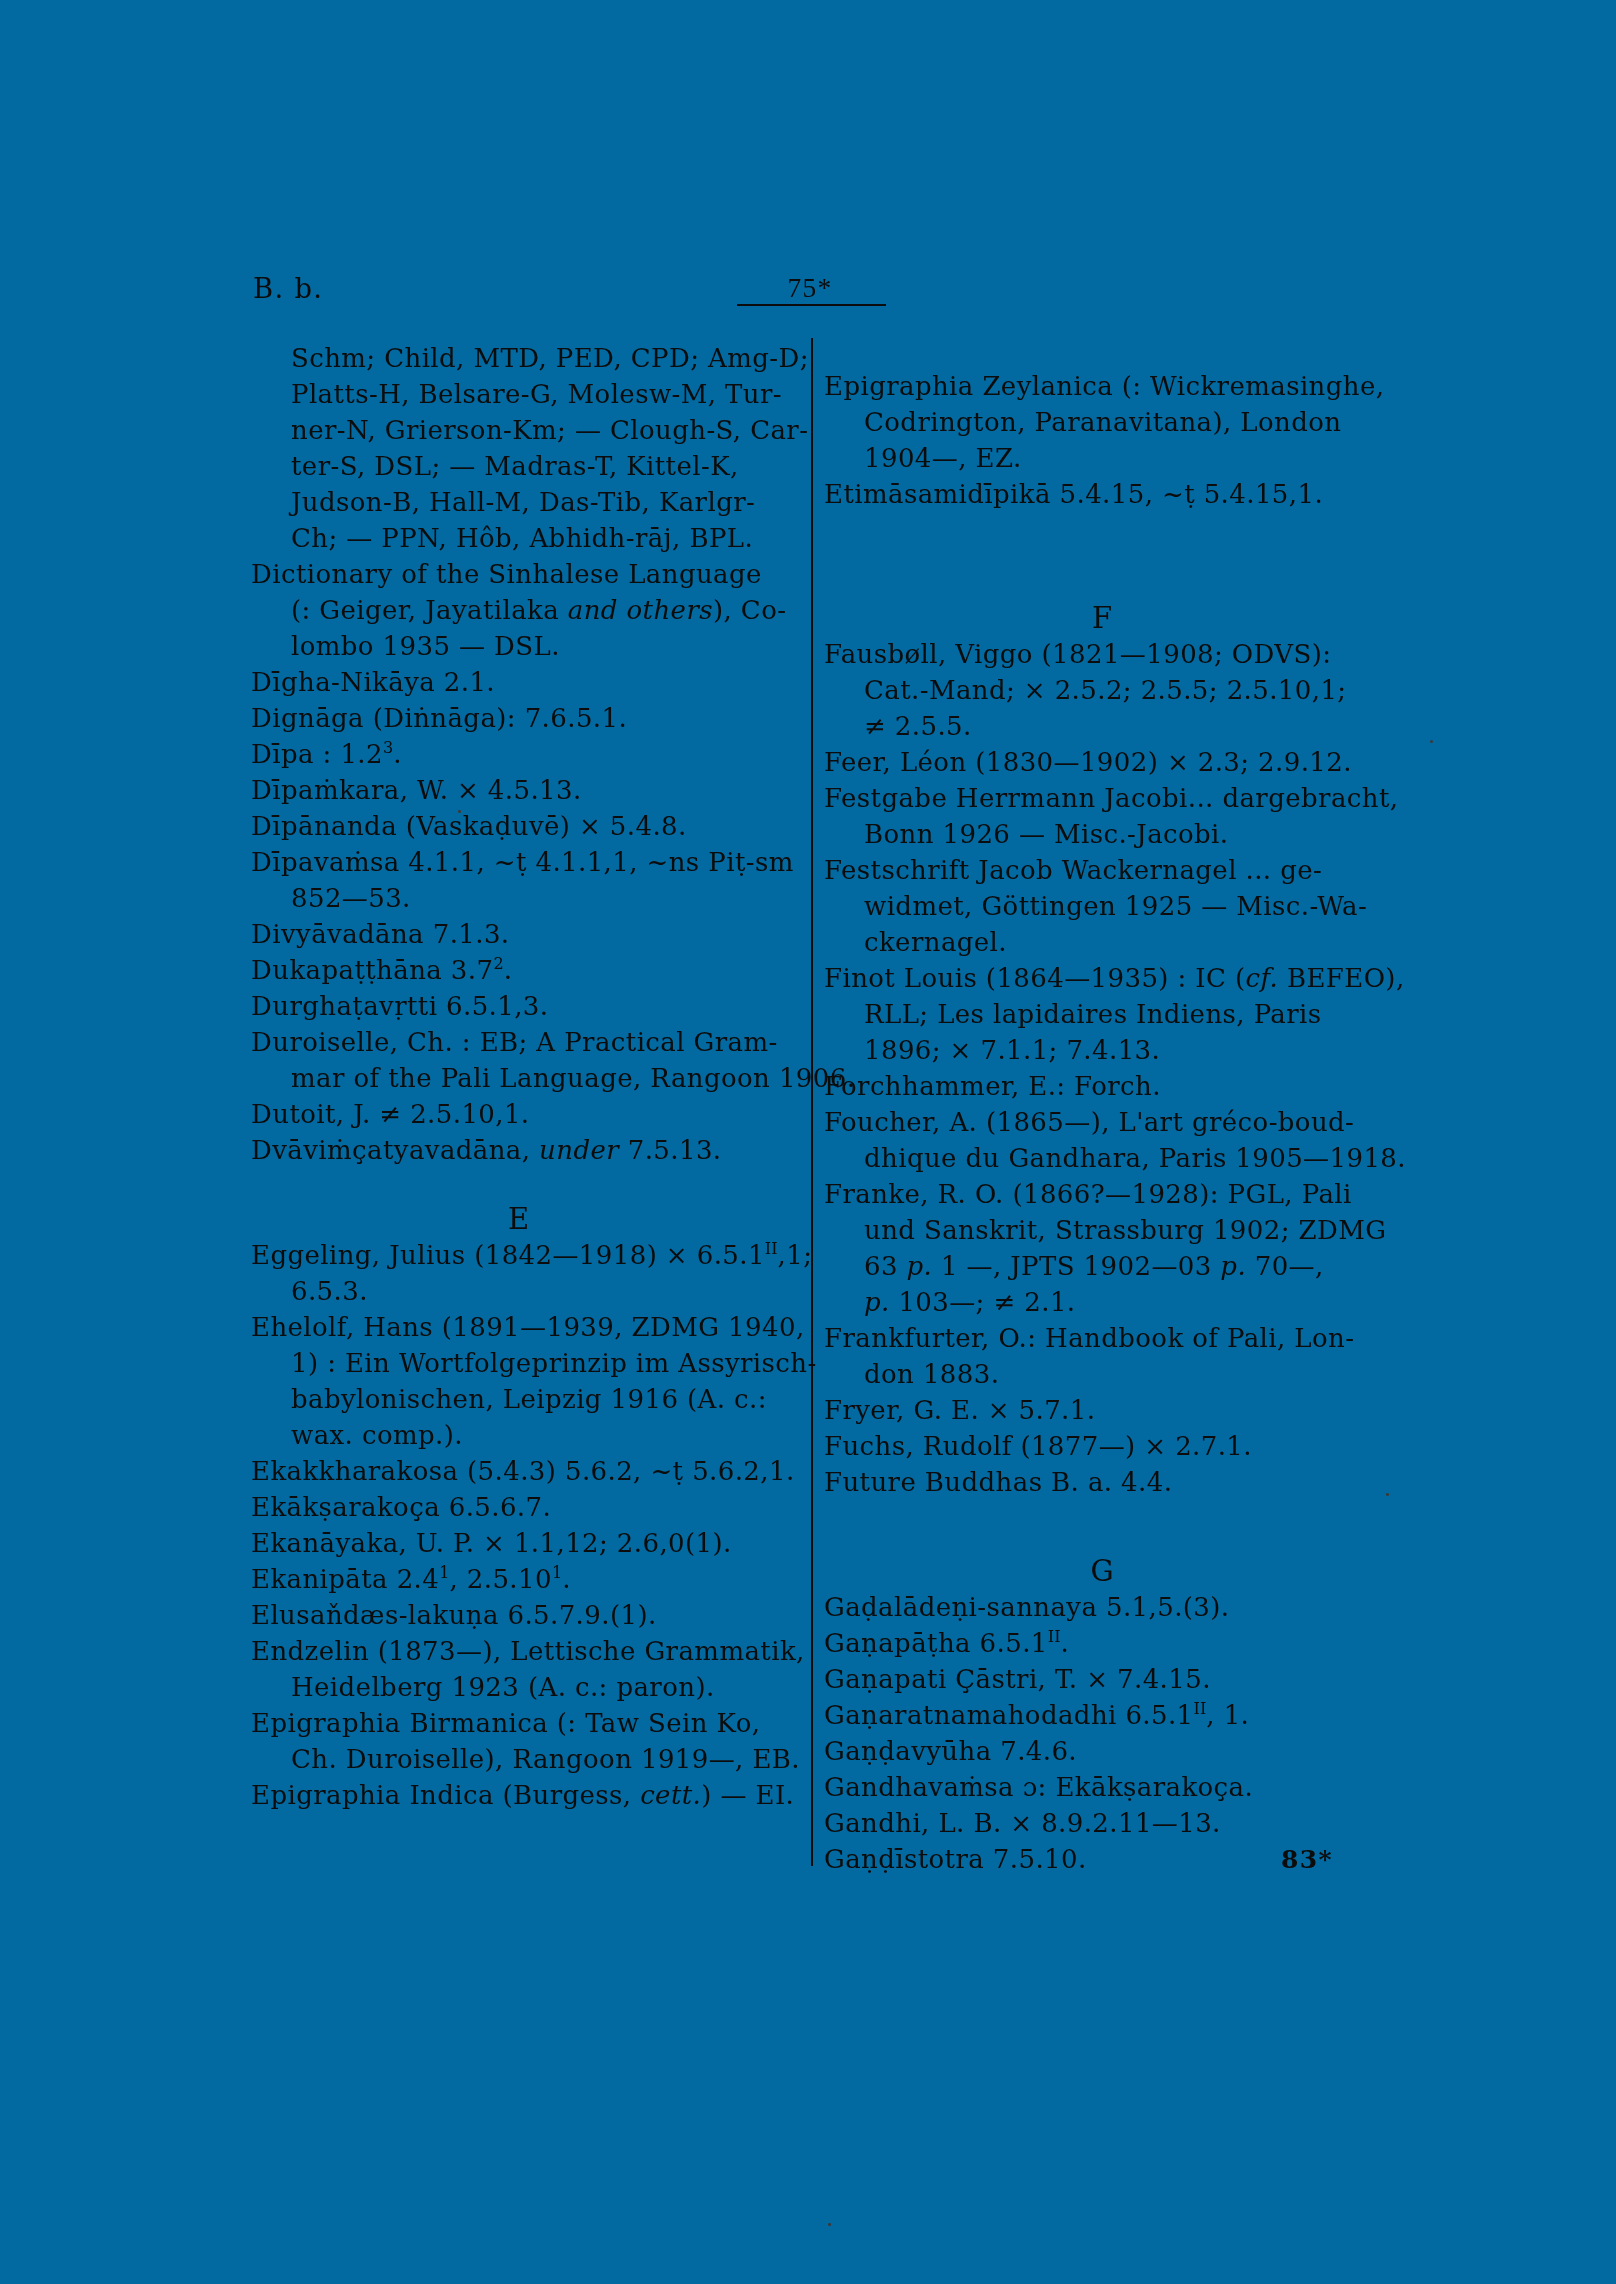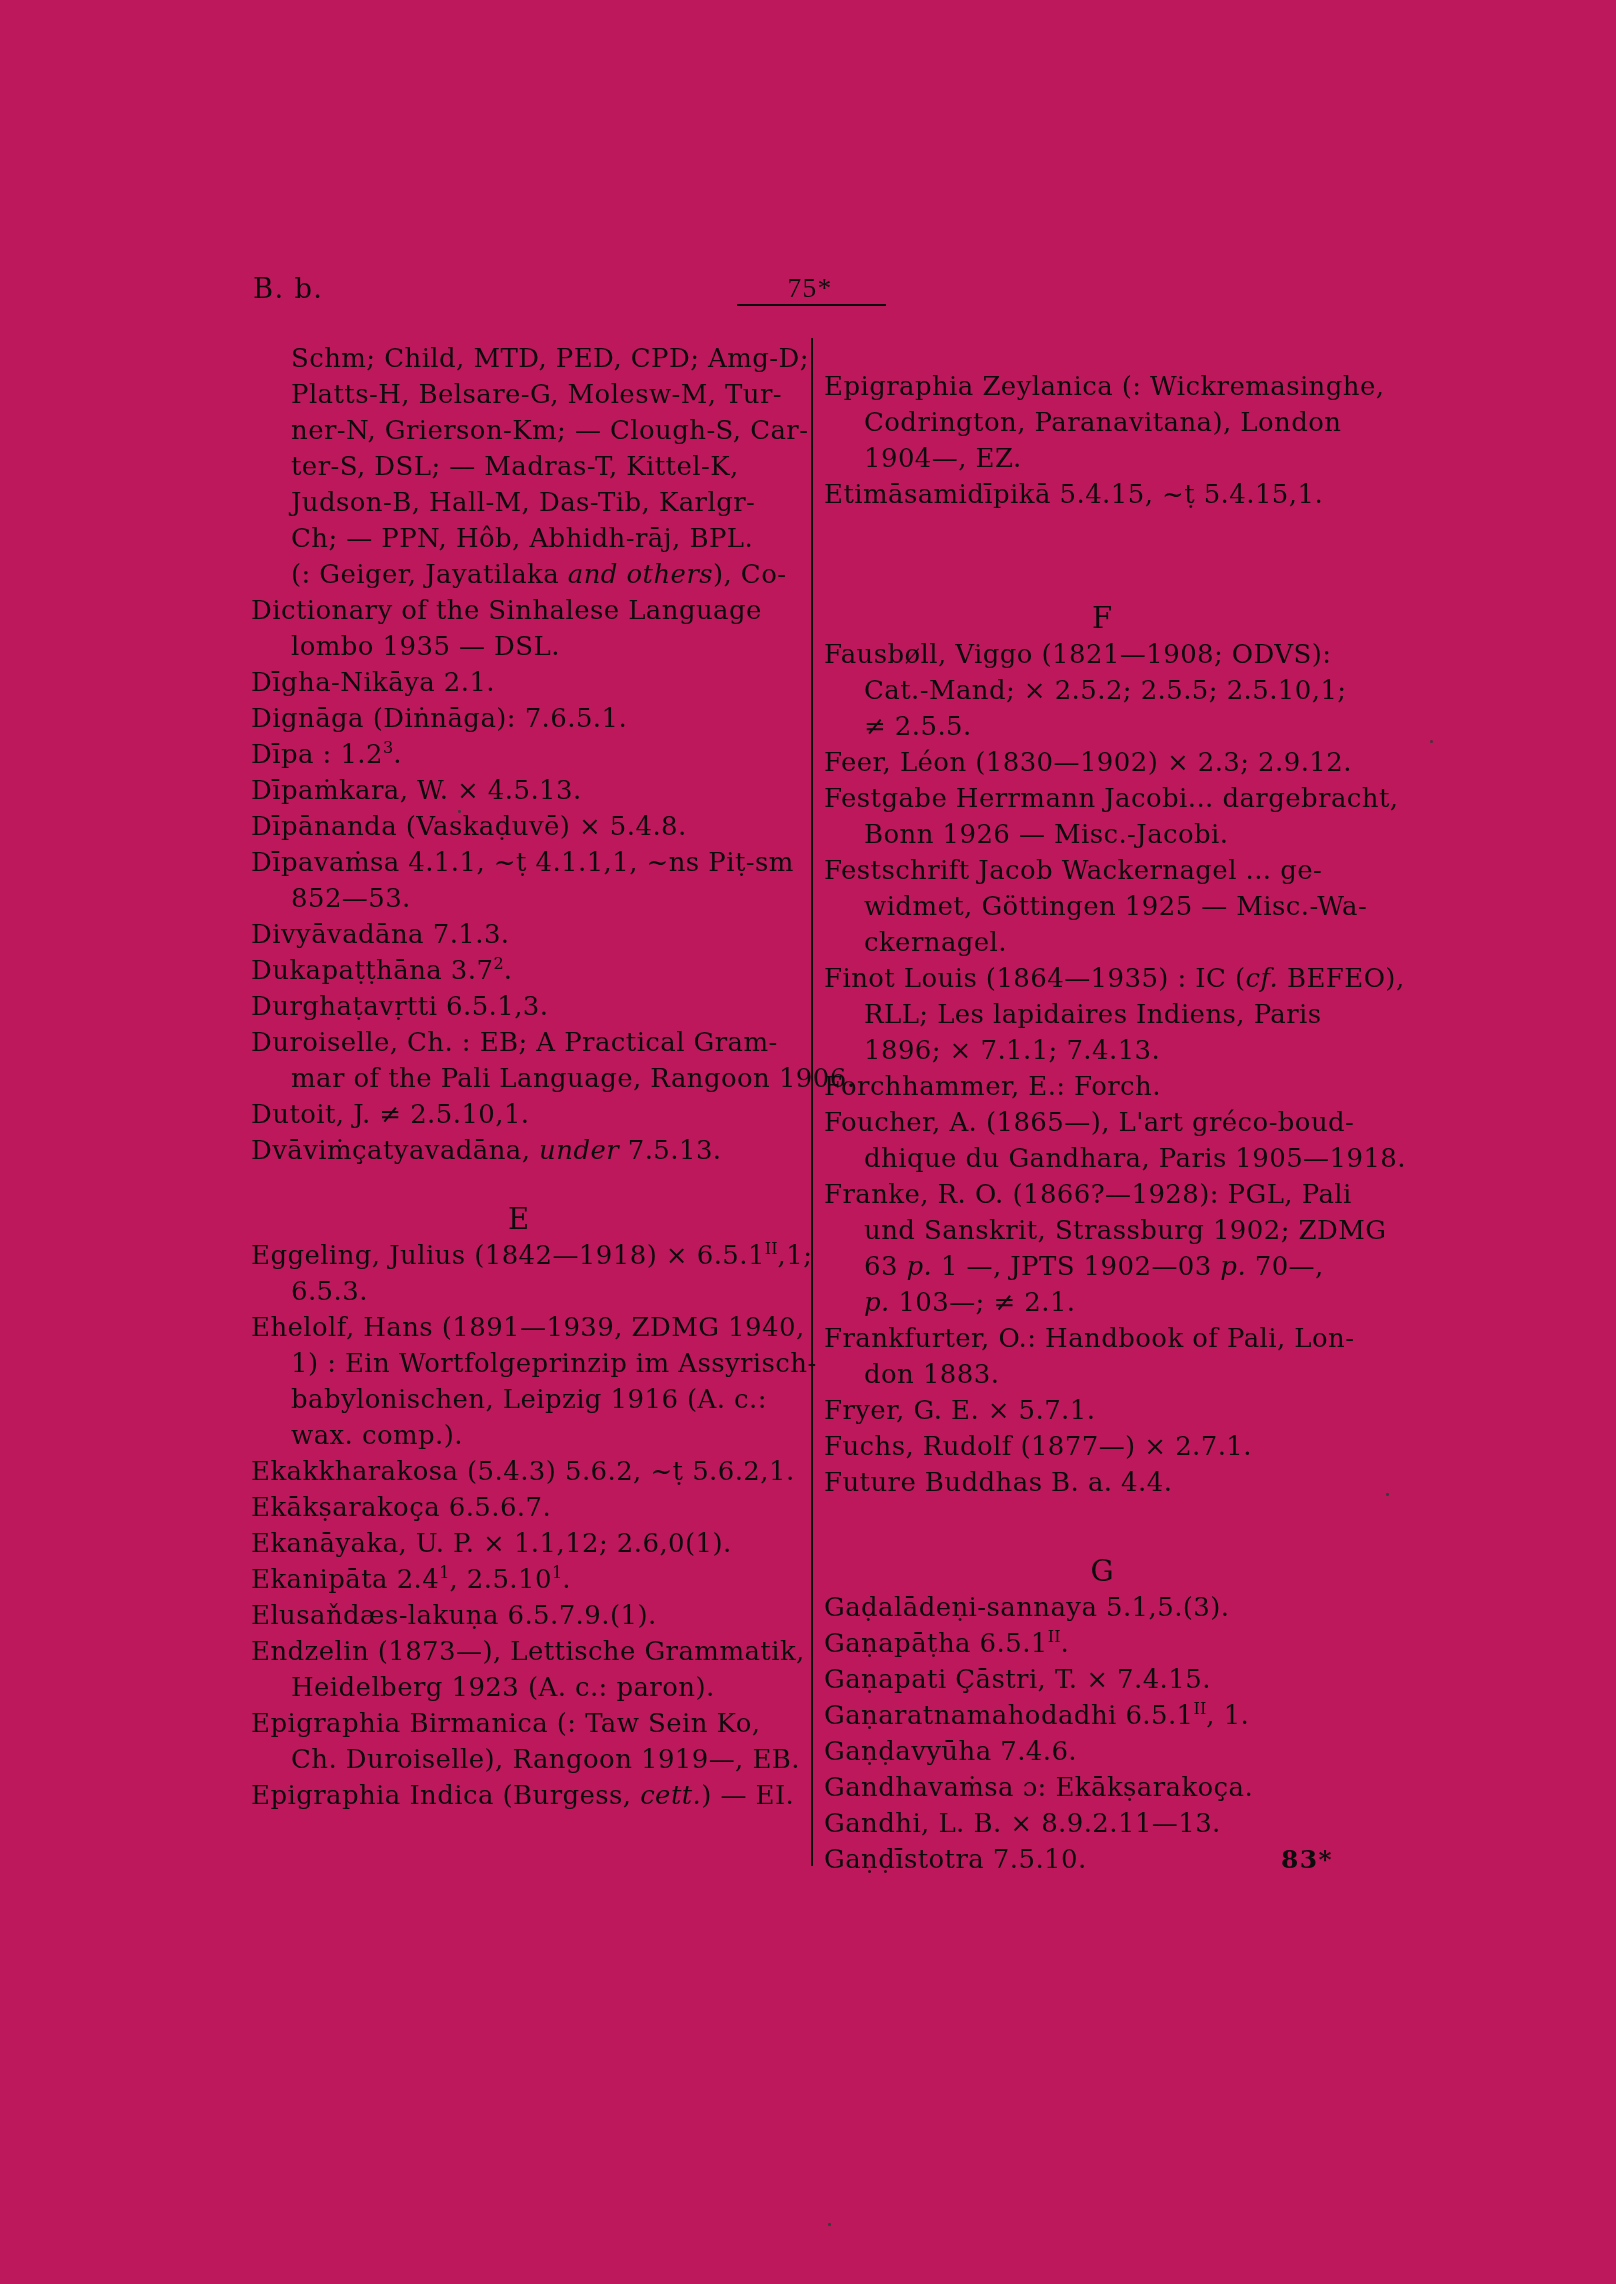--- a/index.html
+++ b/index.html
@@ -1,19 +1,19 @@
 <!DOCTYPE html>
 <html style="font-size:10.4px"><head>
 <meta charset="utf-8">
 <style>
   html,body{margin:0;padding:0;background:#e8e6e1;}
   #page{
     position:relative;
     width:1616px;height:2284px;
-    background:#be185d;
+    background:#0369a1;
     font-family:"DejaVu Serif","Liberation Serif",serif;
     color:#0c0c0c;
     overflow:hidden;
   }
   .running-head{
     position:absolute;top:275px;
     font-size:27.4px;line-height:27.4px;
     letter-spacing:1.3px;
   }
   #head-left{left:253px;}
@@ -61,22 +61,22 @@
 
   <div id="col-divider"></div>
 
   <div class="column" id="col-left">
       <div class="line runover fill">Schm; Child, MTD, PED, CPD; Amg-D;</div>
       <div class="line runover fill">Platts-H, Belsare-G, Molesw-M, Tur-</div>
       <div class="line runover fill">ner-N, Grierson-Km; — Clough-S, Car-</div>
       <div class="line runover fill">ter-S, DSL; — Madras-T, Kittel-K,</div>
       <div class="line runover fill">Judson-B, Hall-M, Das-Tib, Karlgr-</div>
       <div class="line runover">Ch; — PPN, Hôb, Abhidh-rāj, BPL.</div>
+      <div class="line fill">Dictionary of the Sinhalese Language</div>
       <div class="line runover fill">(: Geiger, Jayatilaka <i>and others</i>), Co-</div>
-      <div class="line fill">Dictionary of the Sinhalese Language</div>
       <div class="line runover">lombo 1935 — DSL.</div>
       <div class="line">Dīgha-Nikāya 2.1.</div>
       <div class="line">Dignāga (Diṅnāga): 7.6.5.1.</div>
       <div class="line">Dīpa : 1.2<sup>3</sup>.</div>
       <div class="line">Dīpaṁkara, W. × 4.5.13.</div>
       <div class="line">Dīpānanda (Vaskaḍuvē) × 5.4.8.</div>
       <div class="line fill">Dīpavaṁsa 4.1.1, ~ṭ 4.1.1,1, ~ns Piṭ-sm</div>
       <div class="line runover">852—53.</div>
       <div class="line">Divyāvadāna 7.1.3.</div>
       <div class="line">Dukapaṭṭhāna 3.7<sup>2</sup>.</div>

